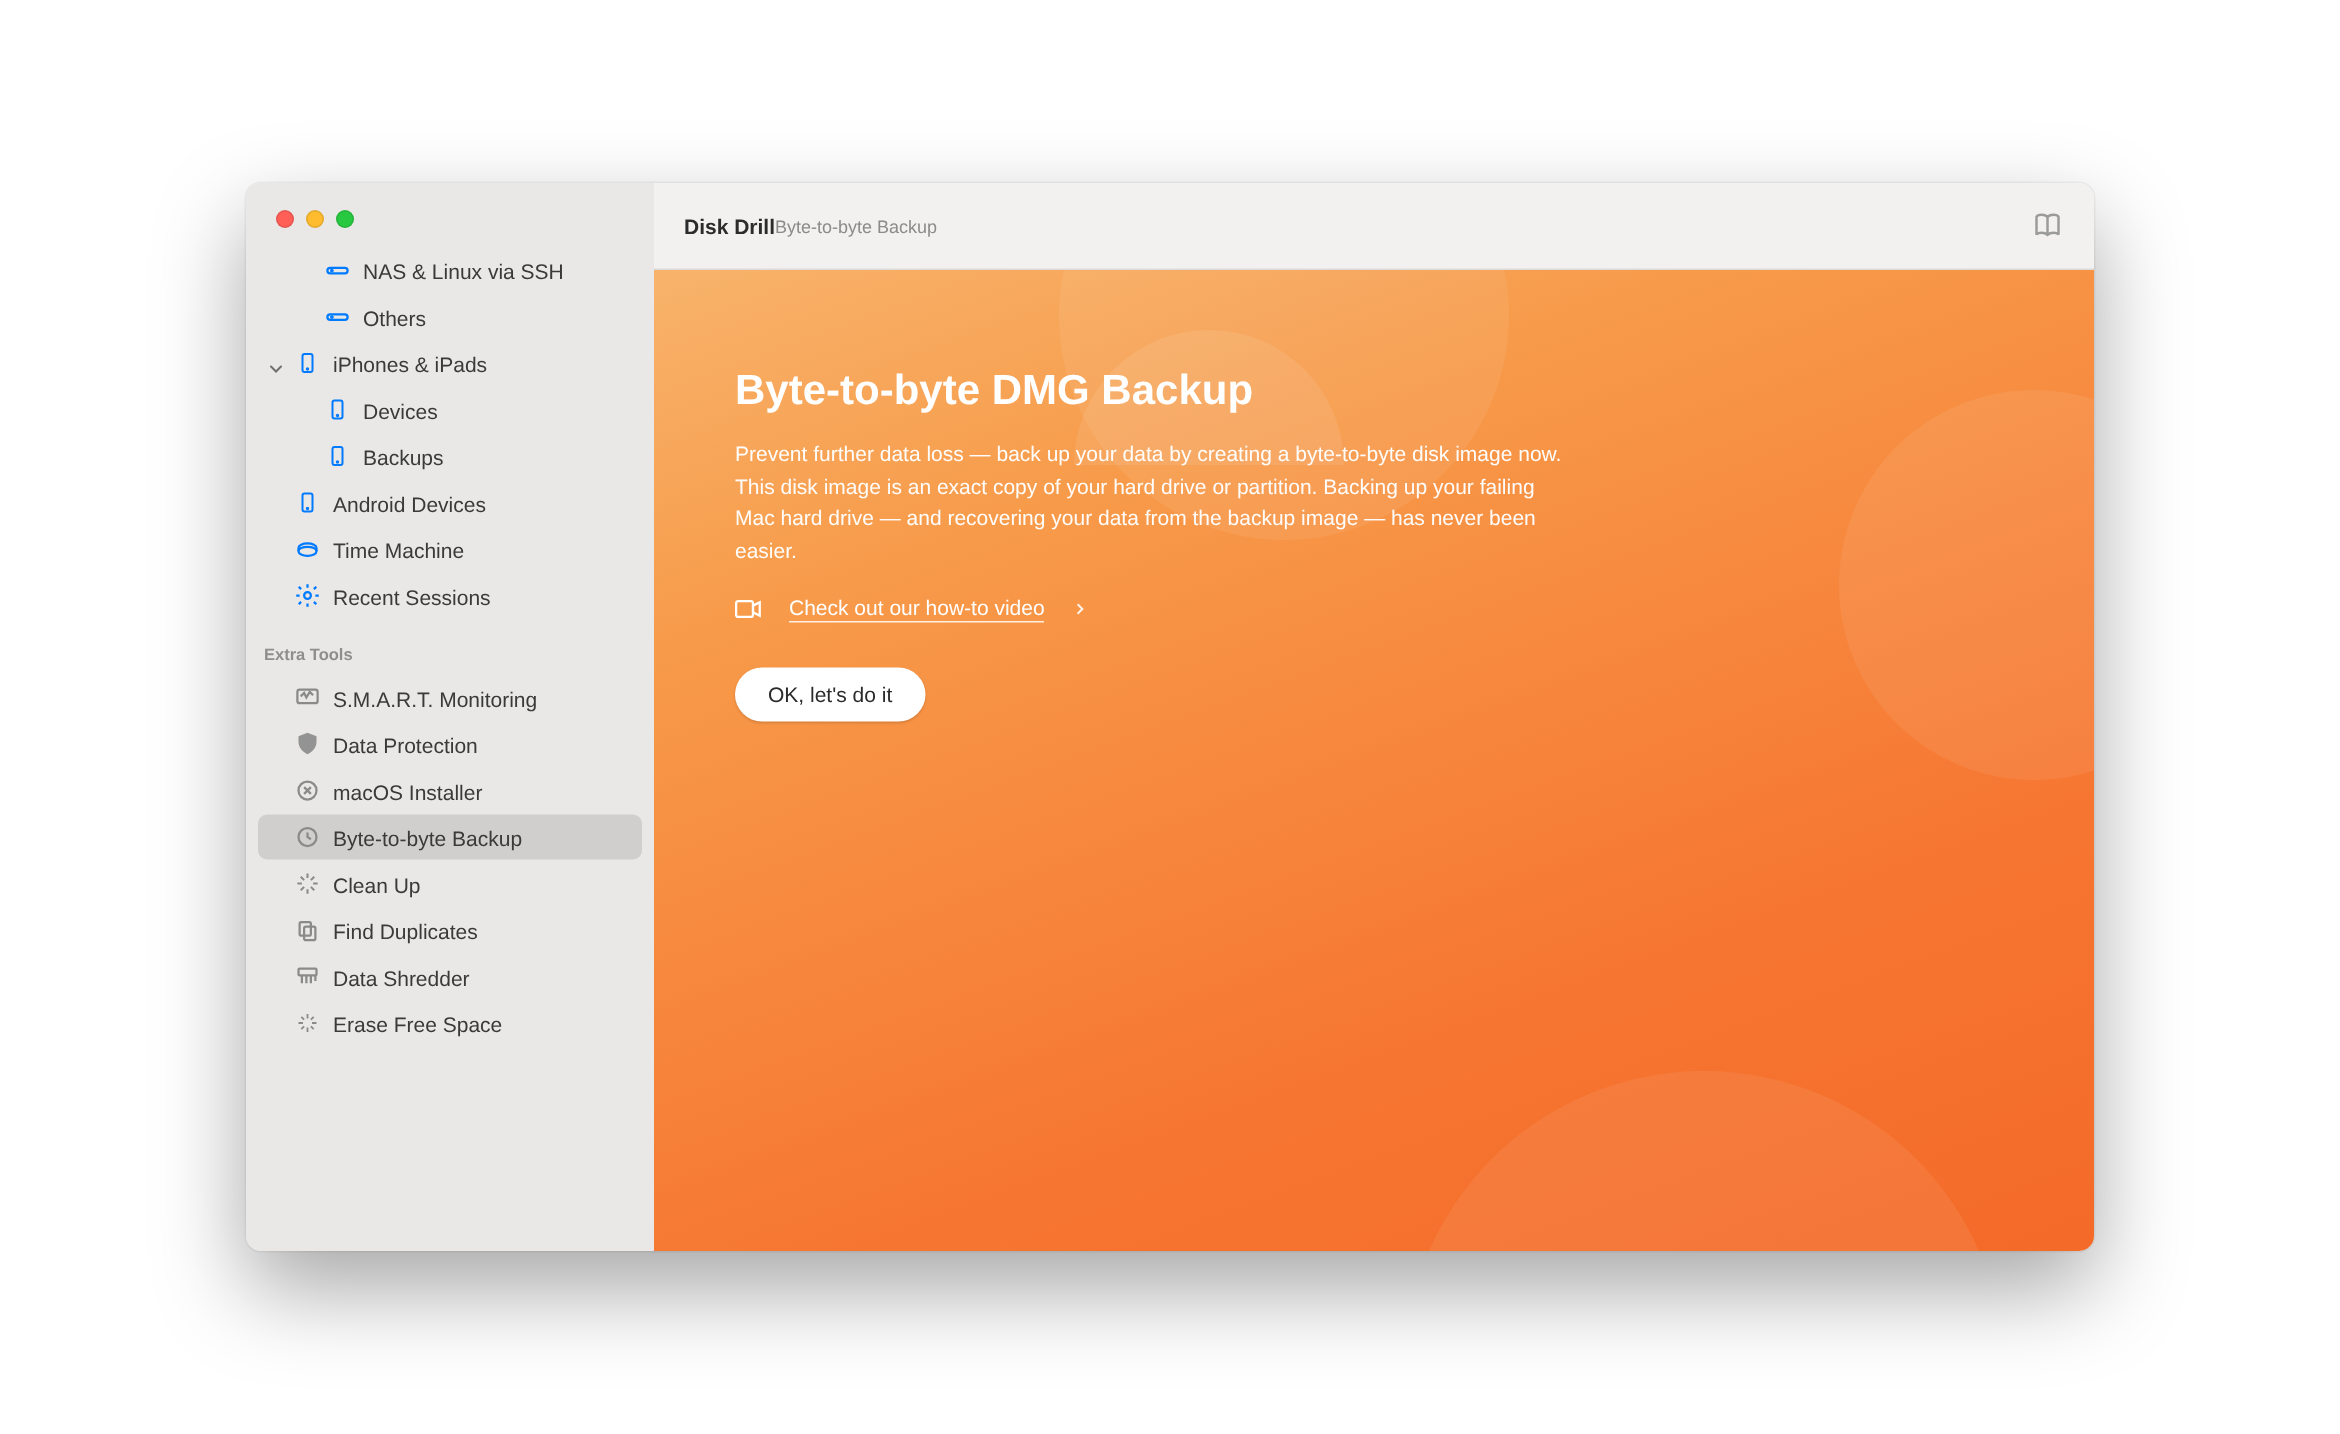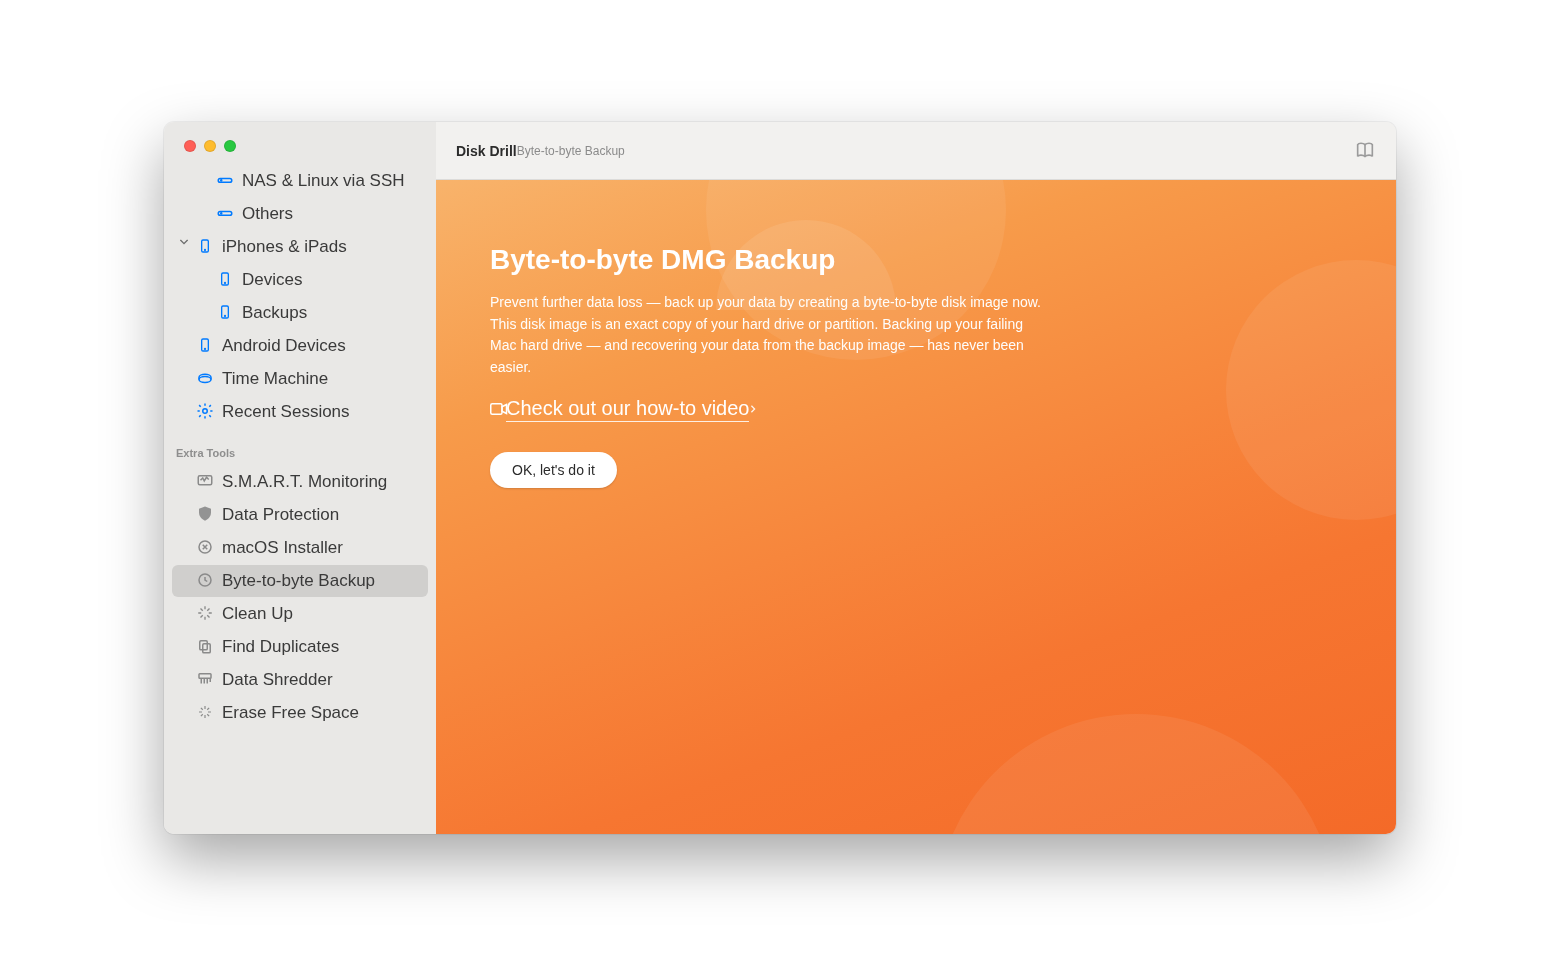--- a/index.html
+++ b/index.html
@@ -33,23 +33,23 @@
   gap: 8px;
   padding: 18px 0 0 20px;
 }
 .dot { width: 12px; height: 12px; border-radius: 50%; }
 .dot.red { background: #ff5f57; border: 0.5px solid rgba(0,0,0,0.1); }
 .dot.yellow { background: #febc2e; border: 0.5px solid rgba(0,0,0,0.1); }
 .dot.green { background: #28c840; border: 0.5px solid rgba(0,0,0,0.1); }
 .nav-scroll { flex: 1; overflow-y: auto; padding-top: 12px; }
 .nav-item {
   display: flex;
-  align-items: flex-start;
+  align-items: flex-end;
   padding: 6px 10px 6px 0;
-  font-size: 17px;
+  font-size: 14px;
   color: #3a3a3a;
   cursor: pointer;
   border-radius: 6px;
   margin: 1px 8px;
 }
 .nav-item.sel { background: #d0cfcd; }
 .nav-item .indent0 { width: 24px; flex-shrink:0; display:flex; justify-content:center; align-items:center;}
 .nav-item .indent1 { width: 44px; flex-shrink:0; display:flex; justify-content:flex-end; align-items:center; padding-right:6px;}
 .disc { width: 10px; height: 10px; color:#6e6e6e; }
 .ic { width: 18px; height: 18px; margin-right: 8px; flex-shrink:0; display:flex; align-items:center; justify-content:center;}
@@ -88,21 +88,21 @@
 }
 .circles { position:absolute; inset:0; pointer-events:none; }
 .circ { position:absolute; border-radius:50%; background: rgba(255,255,255,0.07); }
 .c1 { width: 300px; height: 300px; top: -120px; left: 270px; }
 .c2 { width: 260px; height: 260px; top: 80px; right: -90px; }
 .c3 { width: 400px; height: 400px; bottom: -280px; right: 60px; }
 .halfcirc { position:absolute; width:180px; height:90px; background: rgba(255,255,255,0.09); border-radius: 90px 90px 0 0; top: 40px; left: 280px;}
 .hero { position: relative; z-index: 2; max-width: 560px; color: #fff; }
 .hero h1 { font-size: 28px; font-weight: 700; margin-bottom: 16px; }
 .hero p { font-size: 14px; line-height: 1.55; margin-bottom: 18px; opacity: 0.98;}
-.vidlink { display: inline-flex; align-items: center; gap: 0; font-size: 20px; margin-bottom: 30px; cursor:pointer;text-align:center;}
+.vidlink { display: inline-flex; align-items: center; gap: 20px; font-size: 14px; margin-bottom: 30px; cursor:pointer;text-align:center;}
 .vidlink .und { border-bottom: 1px solid rgba(255,255,255,0.85); padding-bottom: 1px; }
 .vidlink .cam { width:16px; height:12px; }
 .vidlink .chev { width:8px; height:8px; opacity: 0.9;}
 .cta {
   background: #fff;
   color: #2b2b2b;
   border: none;
   border-radius: 18px;
   padding: 10px 22px;
   font-size: 14px;

